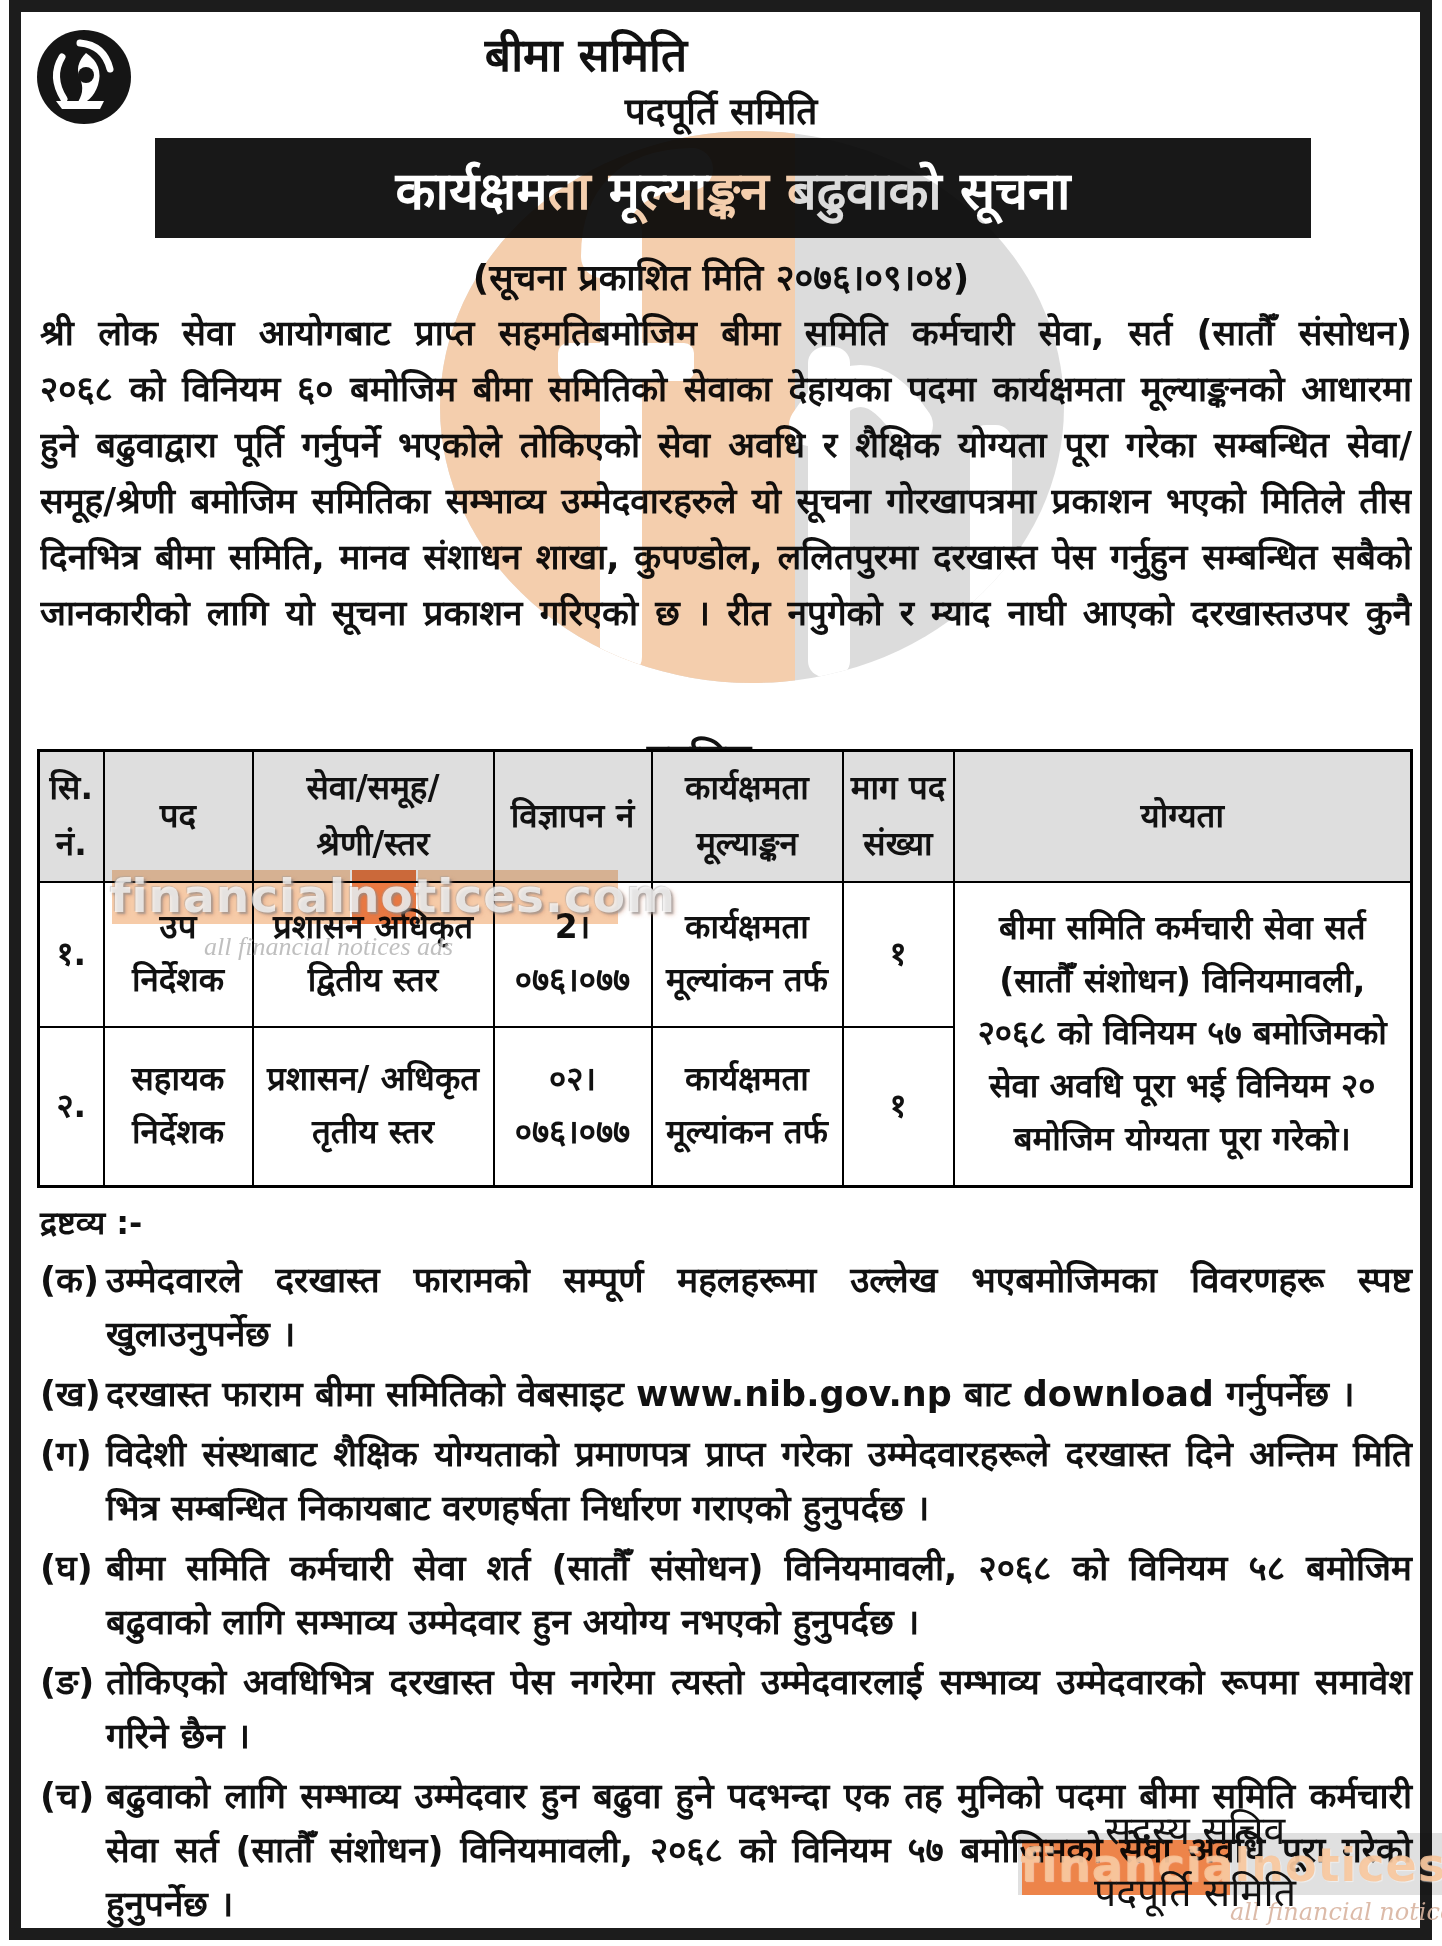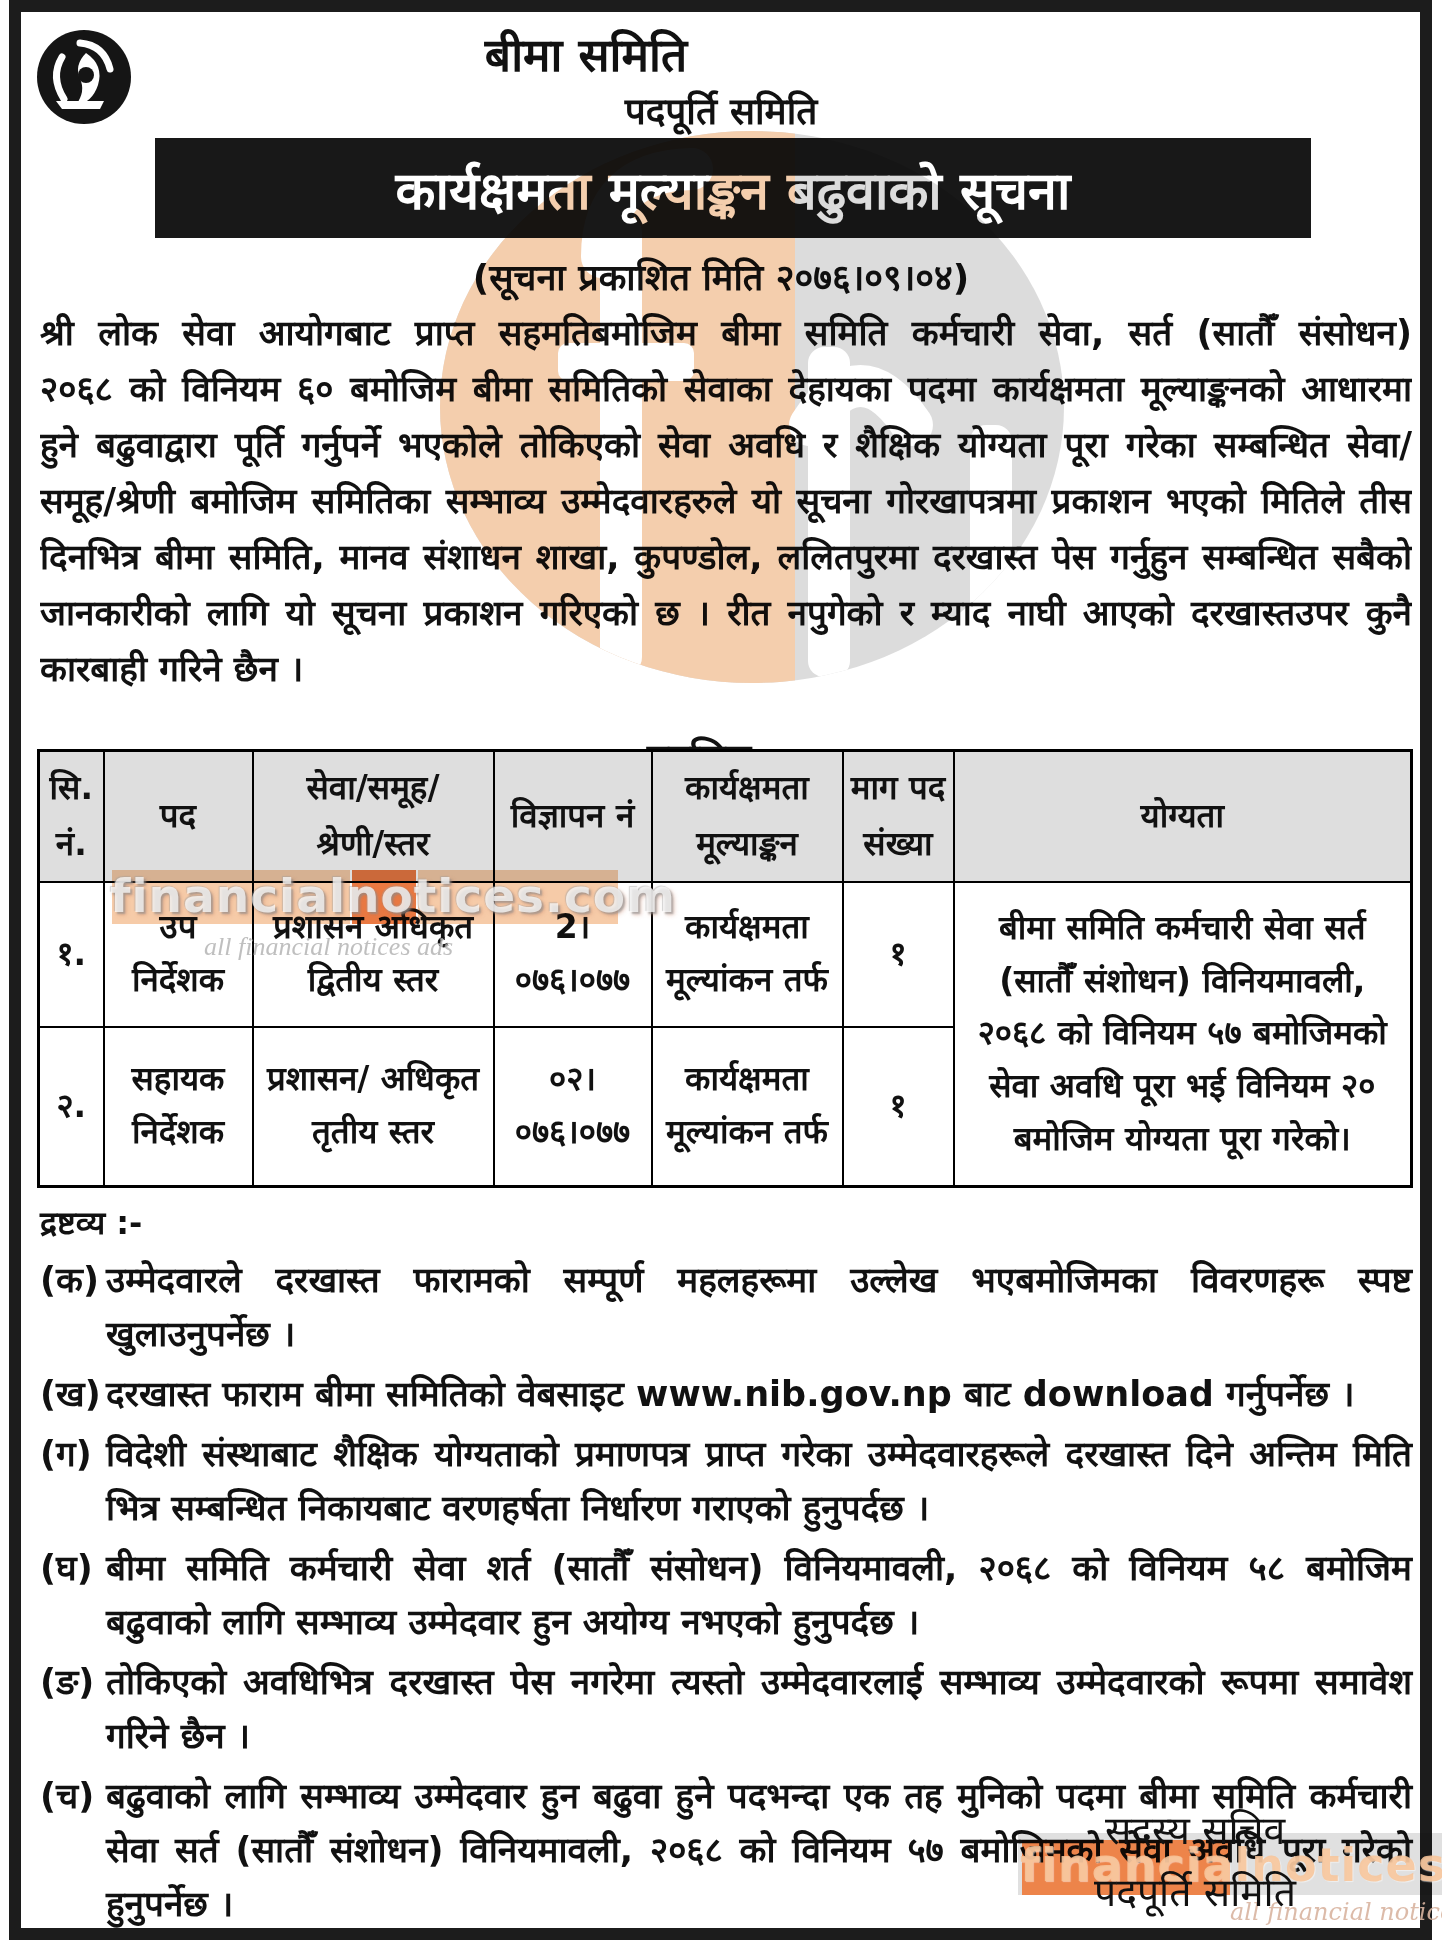--- a/index.html
+++ b/index.html
@@ -93,21 +93,20 @@
   <div class="banner-text">कार्यक्षमता मूल्याङ्कन बढुवाको सूचना</div>
   <div class="date-line">(सूचना प्रकाशित मिति २०७६।०९।०४)</div>
 
   <div class="notice-body">
     <div class="body-line">श्री लोक सेवा आयोगबाट प्राप्त सहमतिबमोजिम बीमा समिति कर्मचारी सेवा, सर्त (सातौँ संसोधन) विनियमावली,</div>
     <div class="body-line">२०६८ को विनियम ६० बमोजिम बीमा समितिको सेवाका देहायका पदमा कार्यक्षमता मूल्याङ्कनको आधारमा</div>
     <div class="body-line">हुने बढुवाद्वारा पूर्ति गर्नुपर्ने भएकोले तोकिएको सेवा अवधि र शैक्षिक योग्यता पूरा गरेका सम्बन्धित सेवा/</div>
     <div class="body-line">समूह/श्रेणी बमोजिम समितिका सम्भाव्य उम्मेदवारहरुले यो सूचना गोरखापत्रमा प्रकाशन भएको मितिले तीस</div>
     <div class="body-line">दिनभित्र बीमा समिति, मानव संशाधन शाखा, कुपण्डोल, ललितपुरमा दरखास्त पेस गर्नुहुन सम्बन्धित सबैको</div>
     <div class="body-line">जानकारीको लागि यो सूचना प्रकाशन गरिएको छ । रीत नपुगेको र म्याद नाघी आएको दरखास्तउपर कुनै</div>
-    <div class="body-line last">कारबाही गरिने छैन ।</div>
   </div>
 
   <div class="details-heading">तपसिल :-</div>
 
   <table class="vacancy">
     <colgroup>
       <col style="width:65px">
         <col style="width:149px">
         <col style="width:241px">
       <col style="width:158px">

